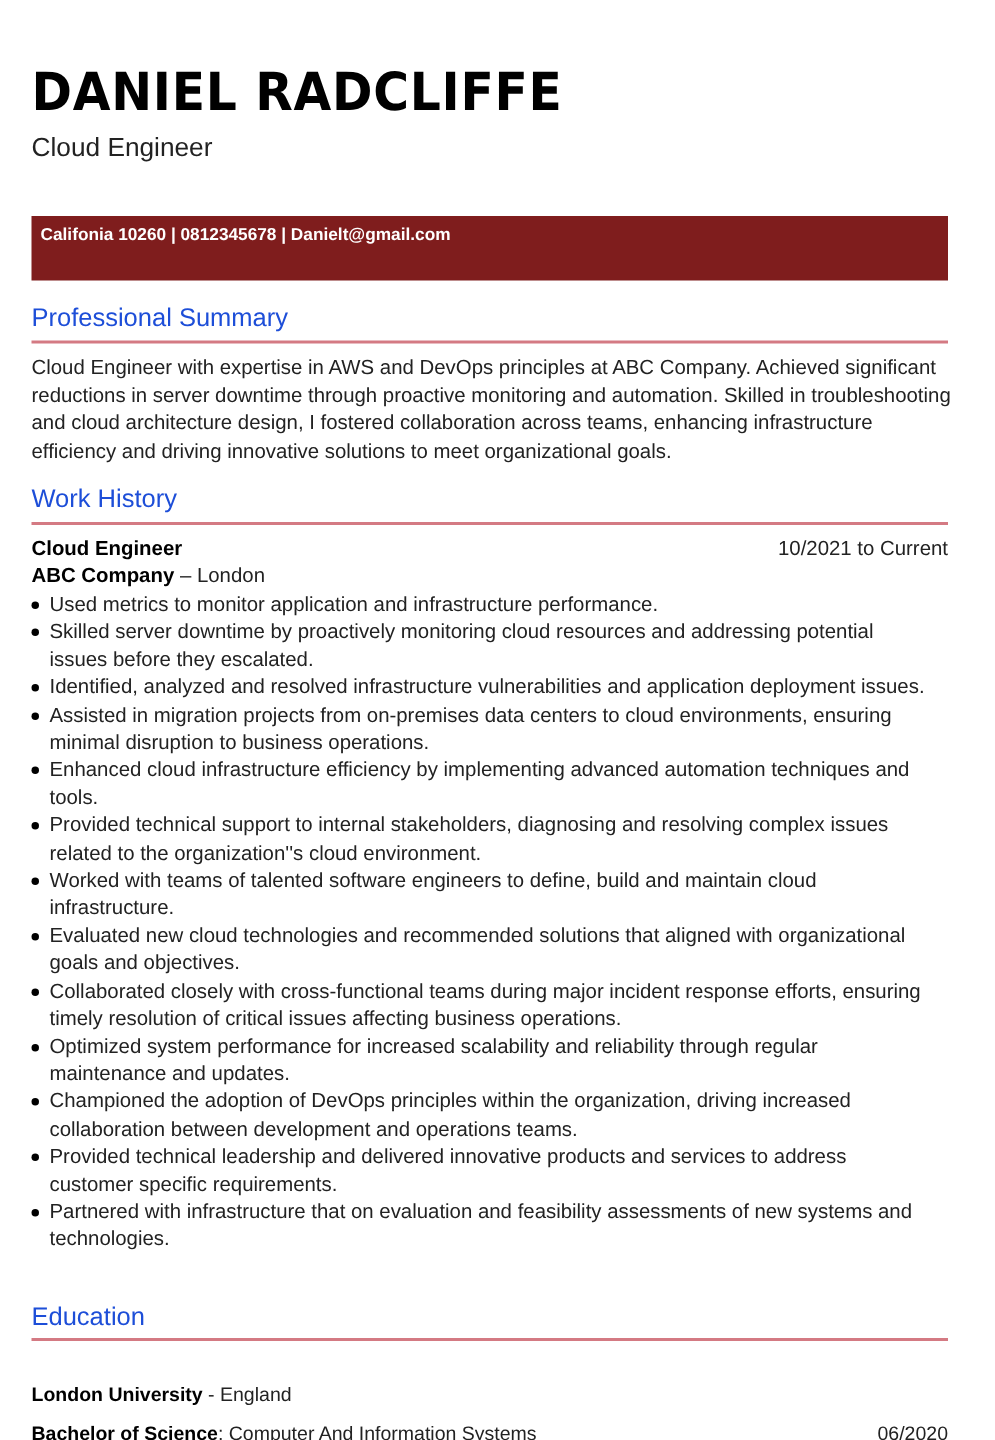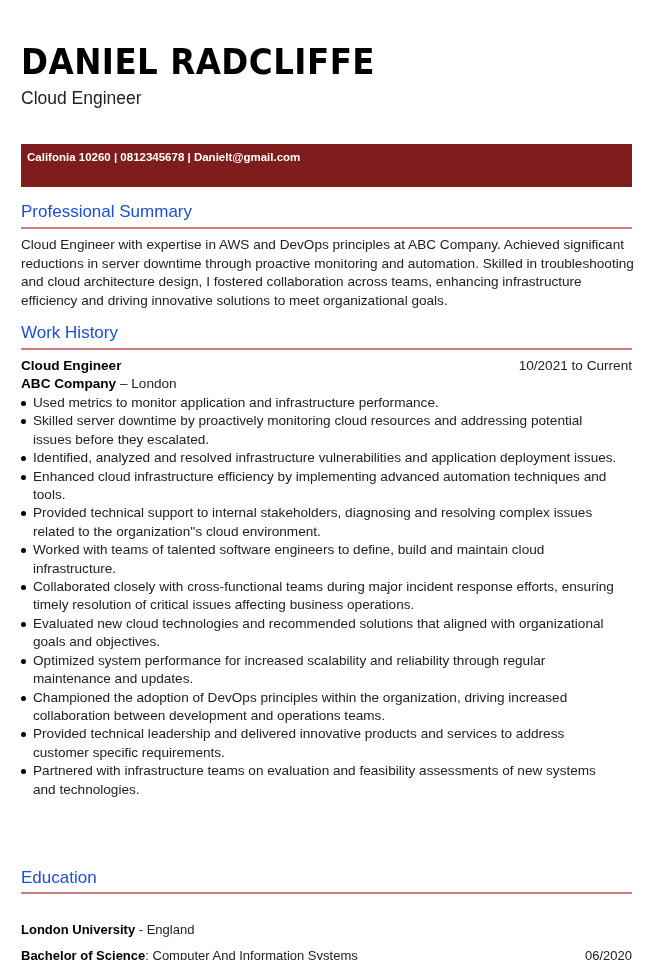--- a/index.html
+++ b/index.html
@@ -74,29 +74,30 @@
     <b>Cloud Engineer</b>
     <span class="right">10/2021 to Current</span>
   </div>
   <div class="row" style="top:376px">
     <b>ABC Company</b><span> – London</span>
   </div>
   <ul class="bullets">
     <li>Used metrics to monitor application and infrastructure performance.</li>
     <li>Skilled server downtime by proactively monitoring cloud resources and addressing potential issues before they escalated.</li>
     <li>Identified, analyzed and resolved infrastructure vulnerabilities and application deployment issues.</li>
+    <li>Assisted in migration projects from on-premises data centers to cloud environments, ensuring minimal disruption to business operations.</li>
     <li>Enhanced cloud infrastructure efficiency by implementing advanced automation techniques and tools.</li>
     <li>Provided technical support to internal stakeholders, diagnosing and resolving complex issues related to the organization''s cloud environment.</li>
     <li>Worked with teams of talented software engineers to define, build and maintain cloud infrastructure.</li>
+    <li>Evaluated new cloud technologies and recommended solutions that aligned with organizational goals and objectives.</li>
     <li>Collaborated closely with cross-functional teams during major incident response efforts, ensuring timely resolution of critical issues affecting business operations.</li>
-    <li>Evaluated new cloud technologies and recommended solutions that aligned with organizational goals and objectives.</li>
     <li>Optimized system performance for increased scalability and reliability through regular maintenance and updates.</li>
     <li>Championed the adoption of DevOps principles within the organization, driving increased collaboration between development and operations teams.</li>
     <li>Provided technical leadership and delivered innovative products and services to address customer specific requirements.</li>
-    <li>Partnered with infrastructure teams on evaluation and feasibility assessments of new systems and technologies.</li>
+    <li>Partnered with infrastructure that on evaluation and feasibility assessments of new systems and technologies.</li>
   </ul>
 </div>
 
 <div>
   <div class="section-title" style="top:868px">Education</div>
   <div class="divider" style="top:892px"></div>
   <div class="row" style="top:948px; font-size:13px">
     <b>Bachelor of Science</b><span>: Computer And Information Systems</span>
     <span class="right">06/2020</span>
   </div>

